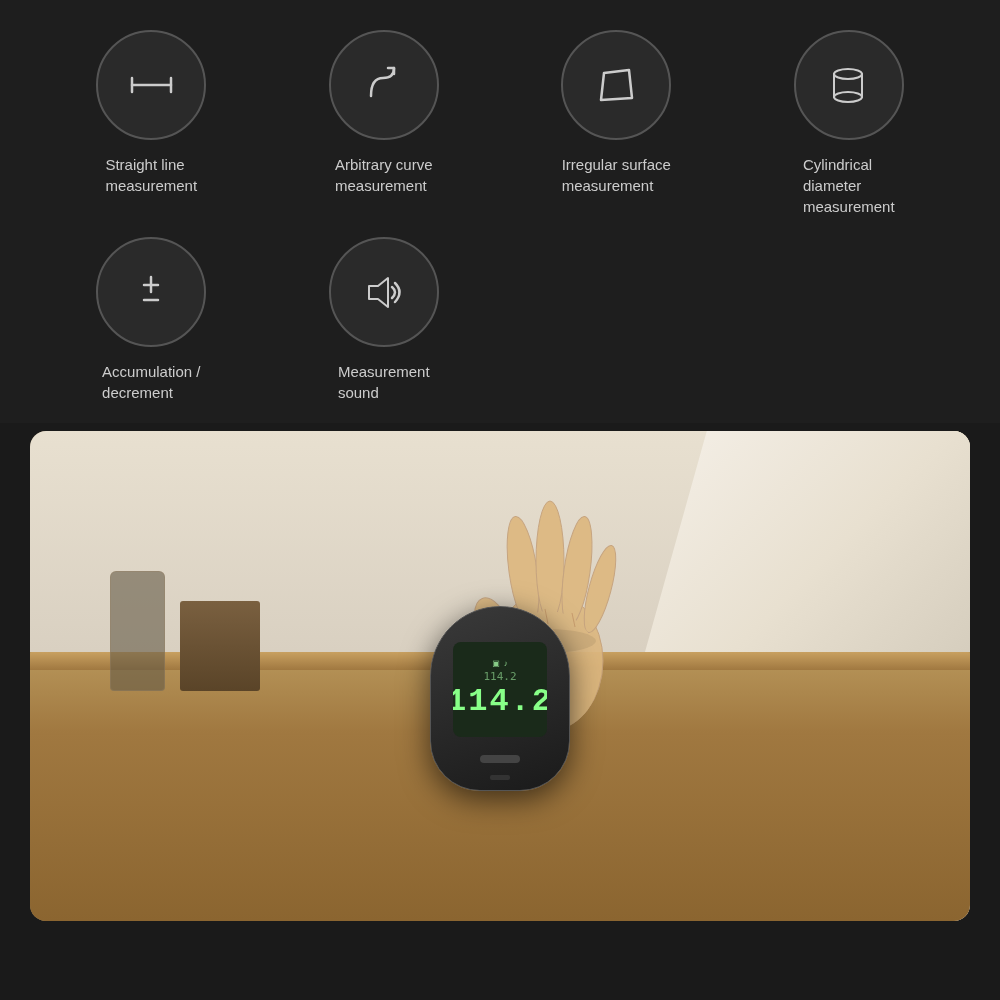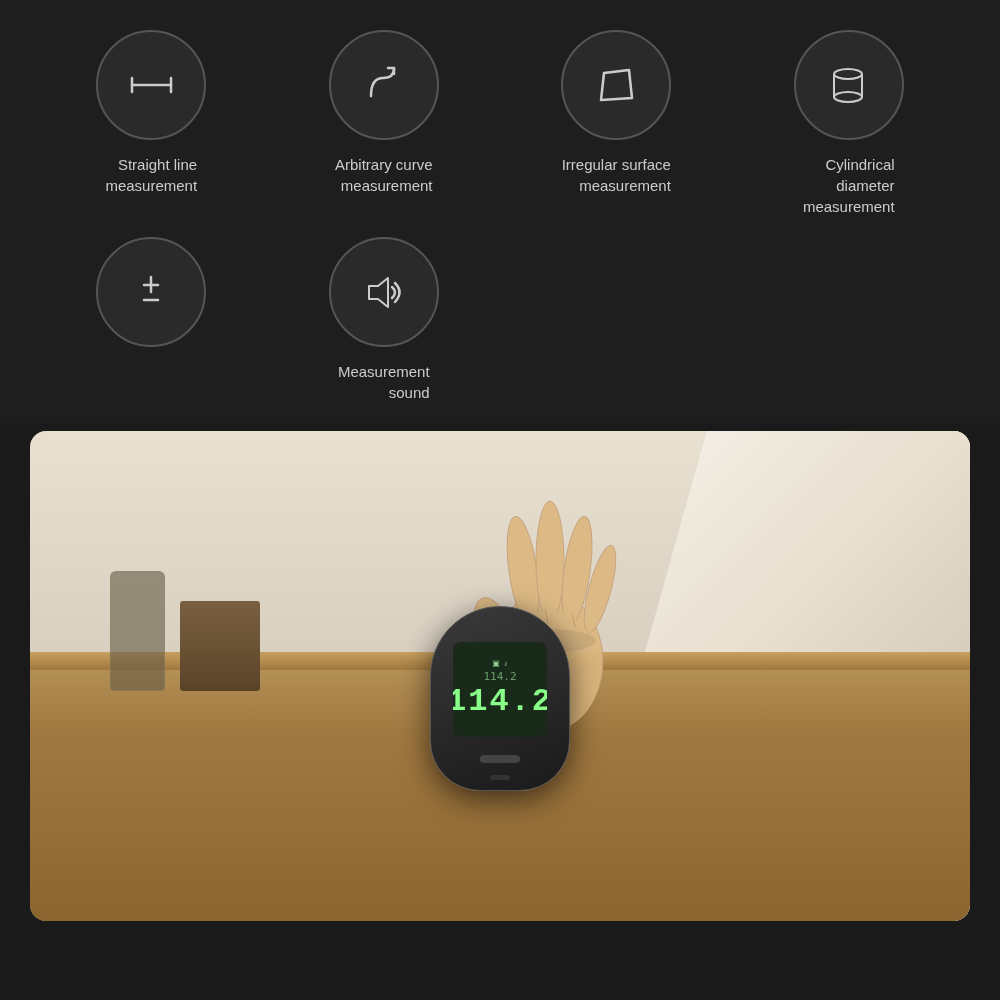--- a/index.html
+++ b/index.html
@@ -44,21 +44,21 @@
       width: 55px;
       height: 55px;
       stroke: #cccccc;
       fill: none;
       stroke-width: 2;
       stroke-linecap: round;
       stroke-linejoin: round;
     }
 
     .feature-label {
-      text-align: right;
+      text-align: left;
       font-size: 15px;
       color: #cccccc;
       line-height: 1.4;
       font-weight: 400;
     }
 
     .bottom-section {
       margin: 8px 30px 0;
       border-radius: 16px;
       overflow: hidden;
@@ -291,20 +291,21 @@
 
     <div class="feature-item">
       <div class="circle-icon">
         <svg viewBox="0 0 55 55">
 
           <line x1="27" y1="12" x2="27" y2="27" stroke-width="2.5"></line>
           <line x1="20" y1="20" x2="34" y2="20" stroke-width="2.5"></line>
           <line x1="20" y1="35" x2="34" y2="35" stroke-width="2.5"></line>
         </svg>
       </div>
+      <div class="feature-label">Accumulation /<br>decrement</div>
     </div>
 
     <div class="feature-item">
       <div class="circle-icon">
         <svg viewBox="0 0 55 55">
 
           <polygon points="13,21 22,21 32,13 32,42 22,34 13,34" stroke-width="2"></polygon>
           <path d="M 36 22 Q 42 27 36 33" stroke-width="2.5"></path>
           <path d="M 39 18 Q 48 27 39 37" stroke-width="2.5"></path>
         </svg>

